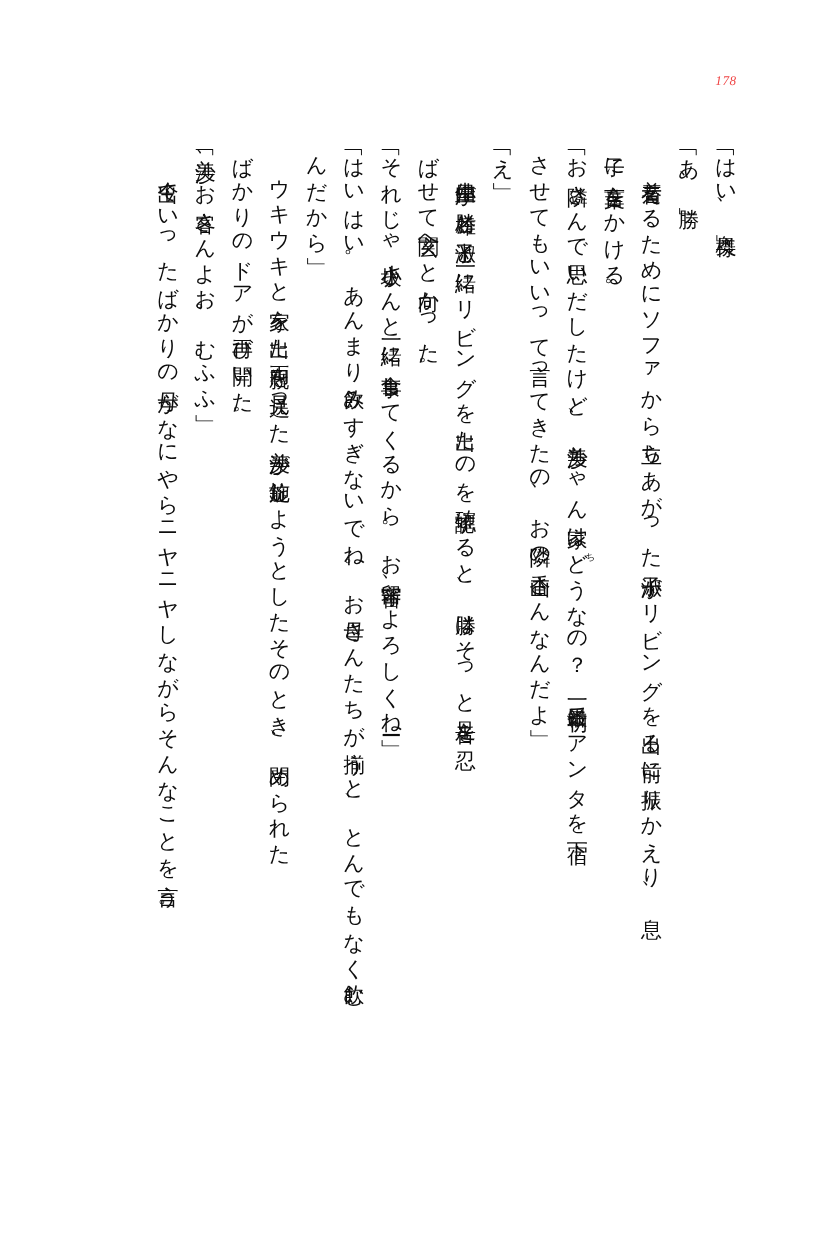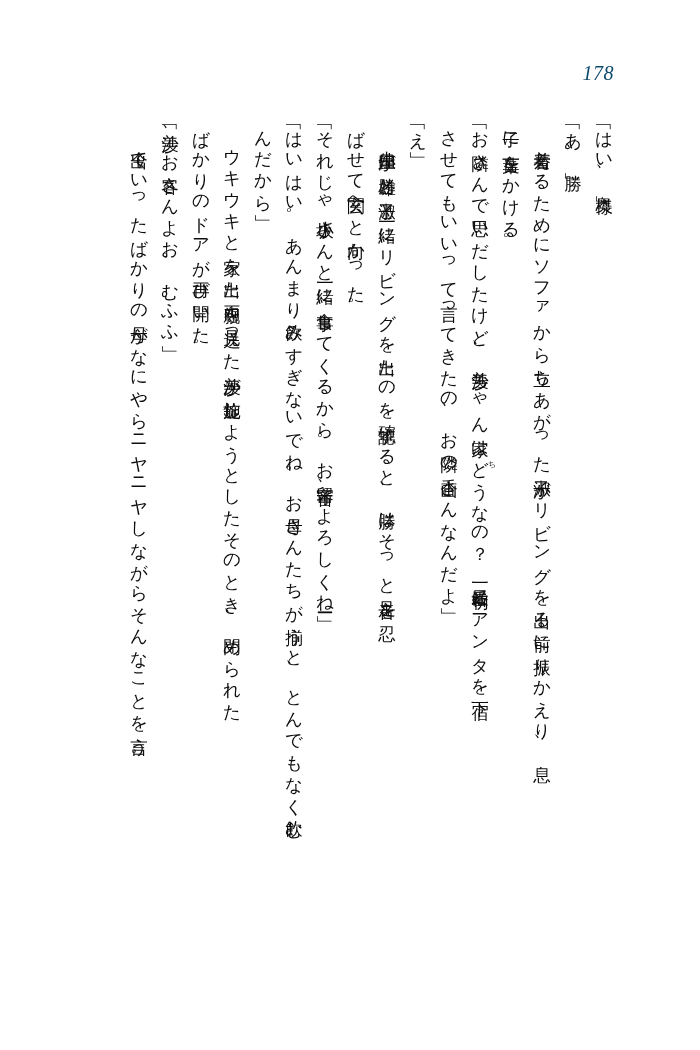--- a/index.html
+++ b/index.html
@@ -19,22 +19,22 @@
     width: 700px;
     height: 1050px;
     box-sizing: border-box;
   }
   .page-number {
     position: absolute;
     top: 62px;
     right: 86px;
     font-family: "Liberation Serif", "DejaVu Serif", serif;
     font-style: italic;
-    font-size: 20px;
-    color: #0c4a6e;
+    font-size: 11px;
+    color: #ef4444;
     letter-spacing: 0.5px;
   }
   .text-body {
     position: absolute;
     top: 118px;
     left: 60px;
     right: 88px;
     height: 880px;
     display: flex;
     flex-direction: row-reverse;

